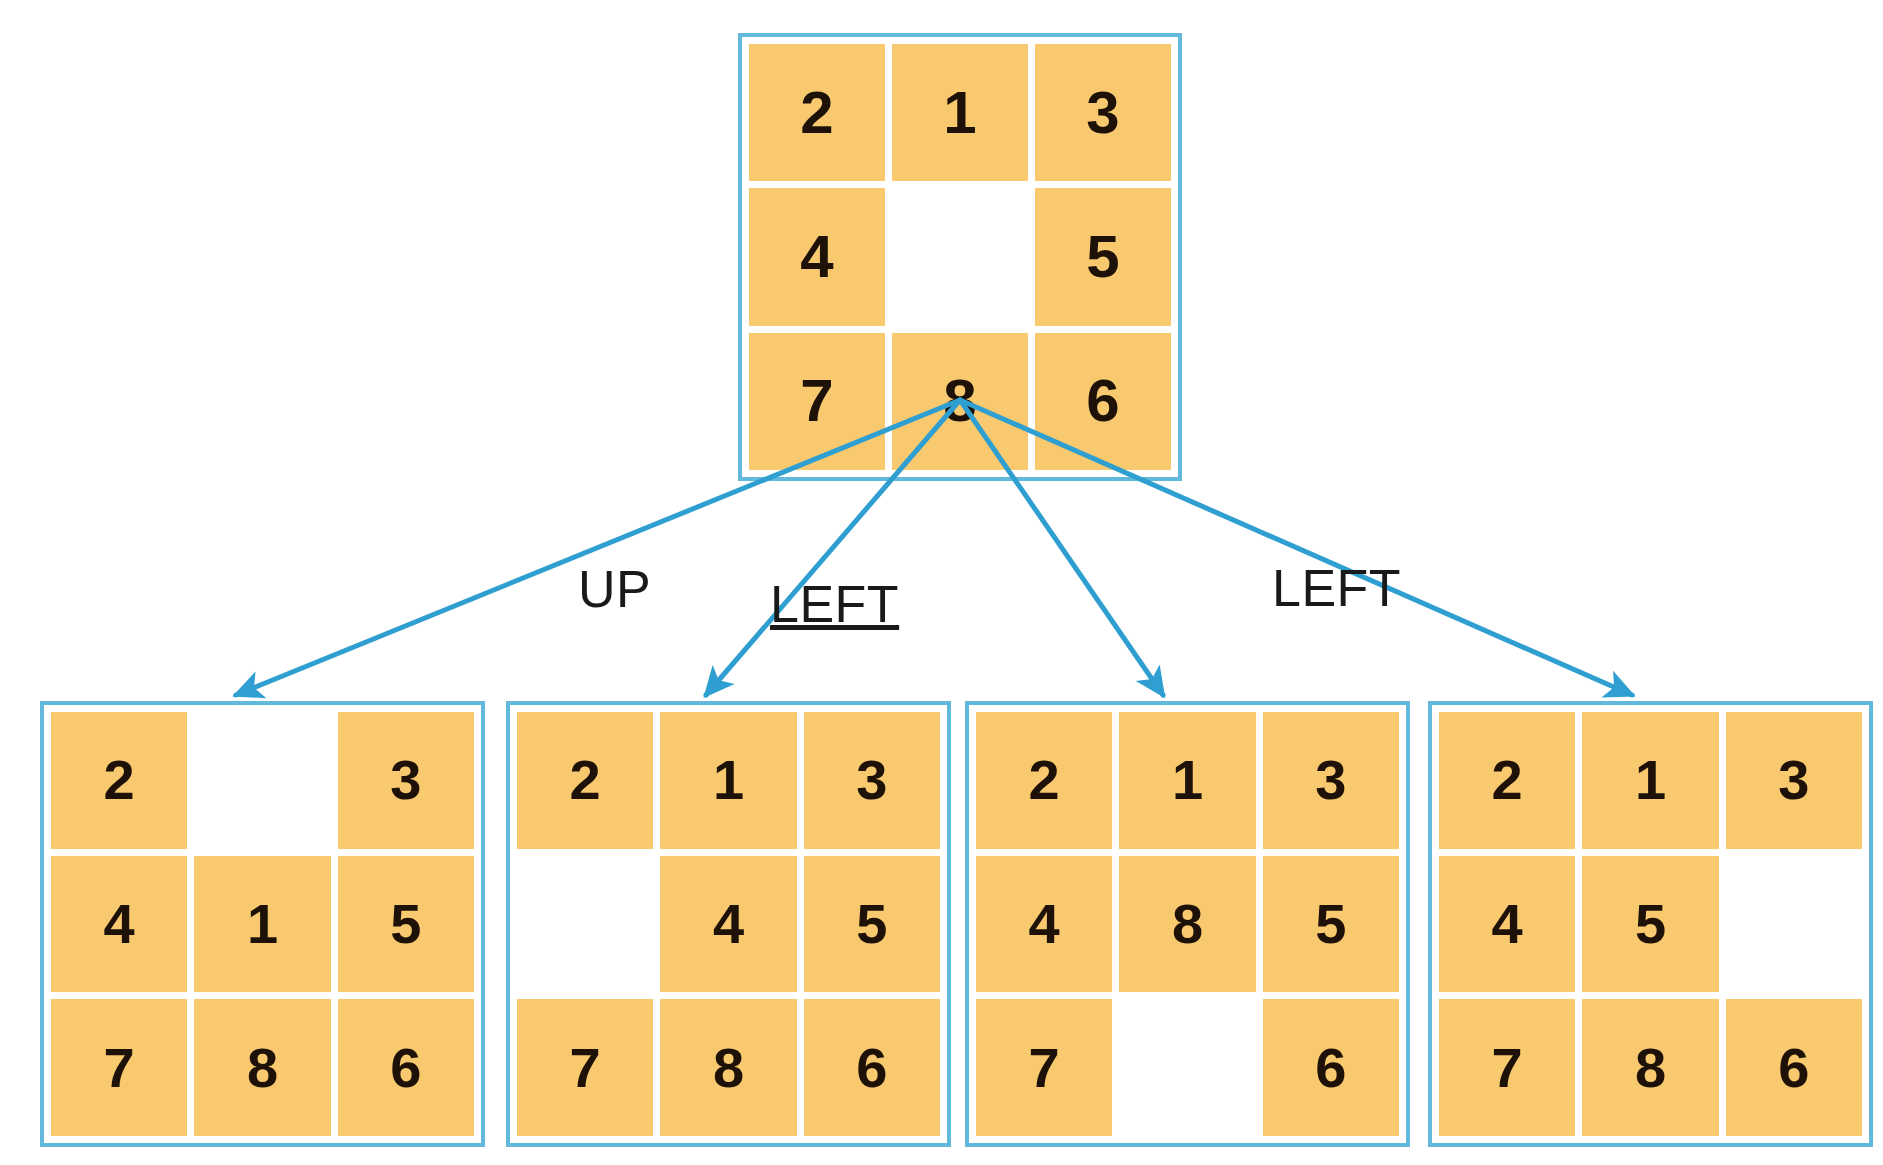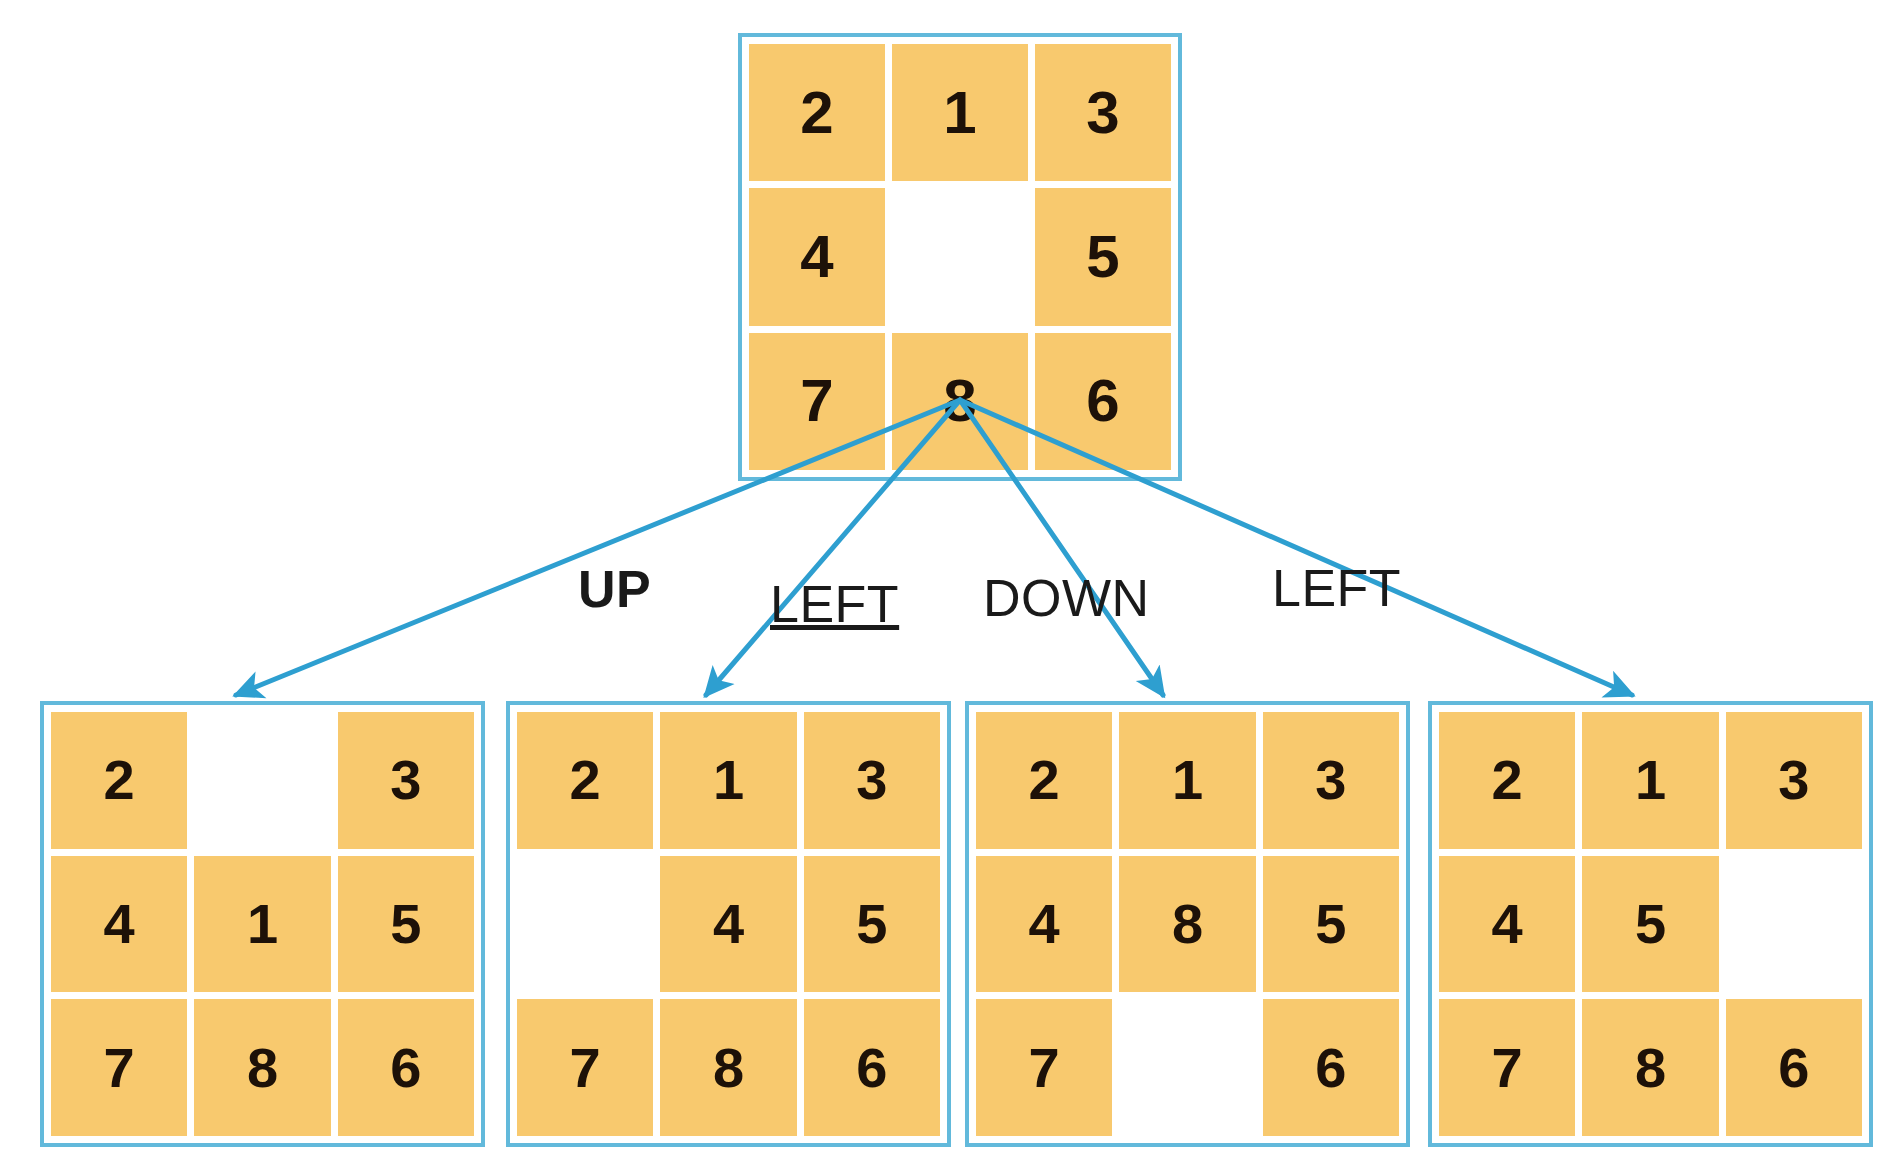--- a/index.html
+++ b/index.html
@@ -84,21 +84,21 @@
   
   .move-label {
     position: absolute;
     color: #1a1a1a;
     font-size: 52px;
     font-weight: 400;
     letter-spacing: 0.5px;
     white-space: nowrap;
     user-select: none;
   }
-  #move-label-0 { left: 578px; top: 559px; font-weight: bold; }
+  #move-label-0 { left: 578px; top: 559px; }
   #move-label-1 { left: 770px; top: 574px; text-decoration: underline; }
   #move-label-2 { left: 983px; top: 568px; }
   #move-label-3 { left: 1272px; top: 558px; }
 </style>
 </head>
 <body>
 
 <div id="canvas">
 
   <div class="puzzle" id="root-puzzle">
@@ -122,21 +122,20 @@
     <g id="arrow-lines">
         <line x1="960" y1="400" x2="236" y2="695" stroke="#2e9fd0" stroke-width="5" stroke-linecap="round" marker-end="url(#arrowhead)"></line>
         <line x1="960" y1="400" x2="706" y2="695" stroke="#2e9fd0" stroke-width="5" stroke-linecap="round" marker-end="url(#arrowhead)"></line>
         <line x1="960" y1="400" x2="1163" y2="695" stroke="#2e9fd0" stroke-width="5" stroke-linecap="round" marker-end="url(#arrowhead)"></line>
         <line x1="960" y1="400" x2="1632" y2="695" stroke="#2e9fd0" stroke-width="5" stroke-linecap="round" marker-end="url(#arrowhead)"></line>
       </g>
   </svg>
 
   <div class="move-label" id="move-label-0">UP</div>
   <div class="move-label" id="move-label-1">LEFT</div>
-  <div class="move-label" id="move-label-2">DOWN</div>
   <div class="move-label" id="move-label-3">LEFT</div>
 
   <div class="puzzle child-puzzle" id="child-puzzle-0">
       <div class="cell">2</div>
       <div class="cell blank"></div>
       <div class="cell">3</div>
       <div class="cell">4</div>
       <div class="cell">1</div>
       <div class="cell">5</div>
       <div class="cell">7</div>

